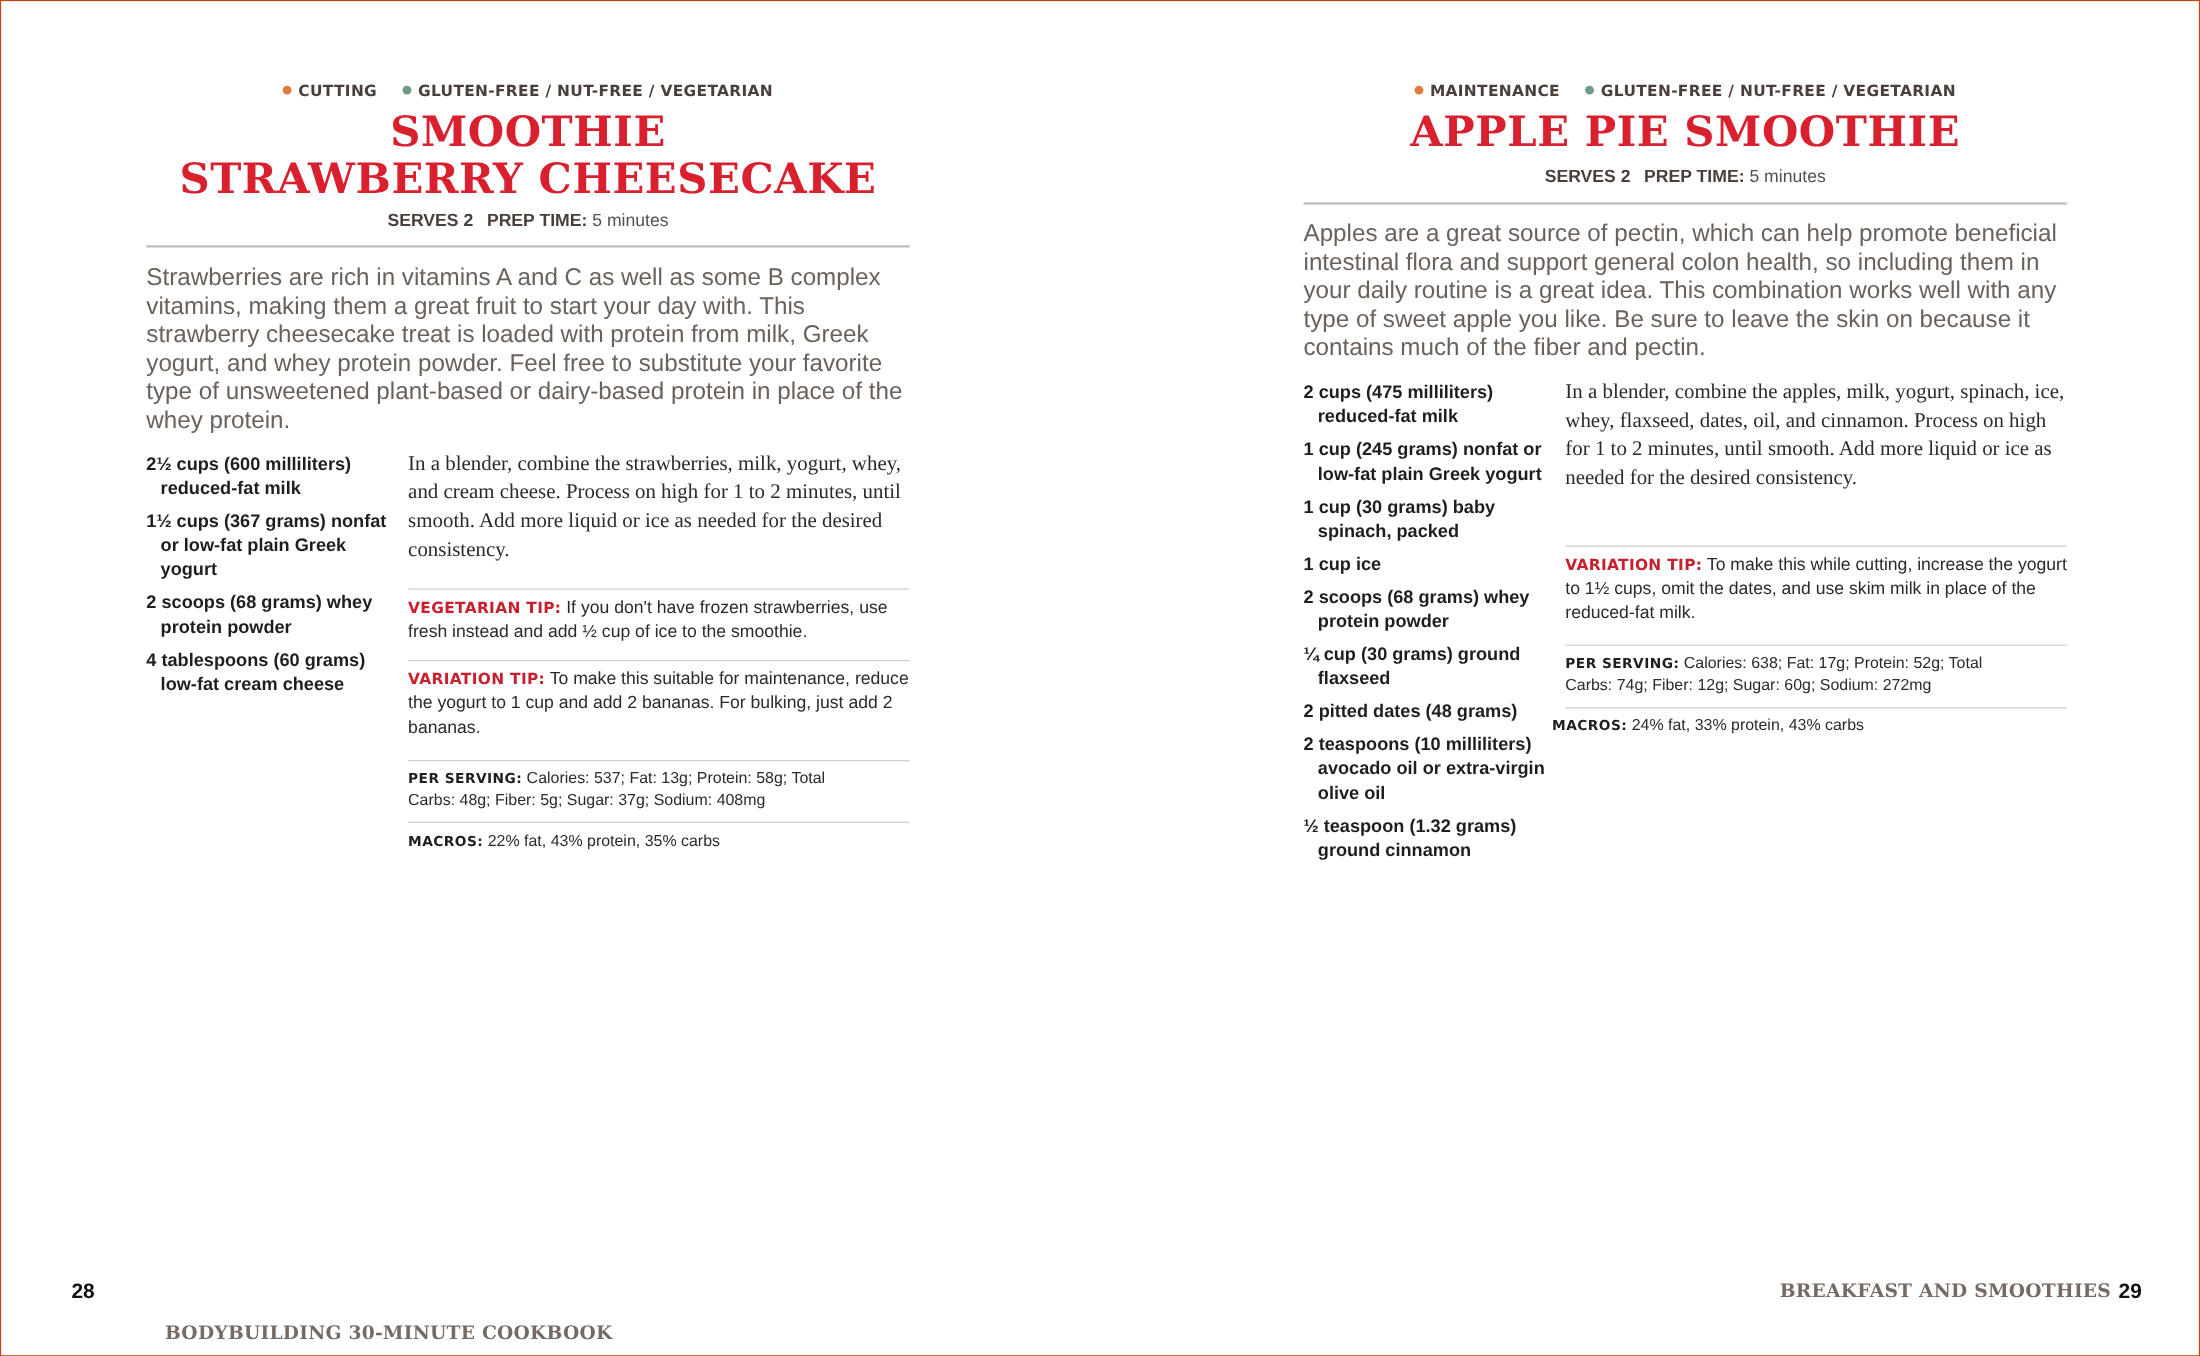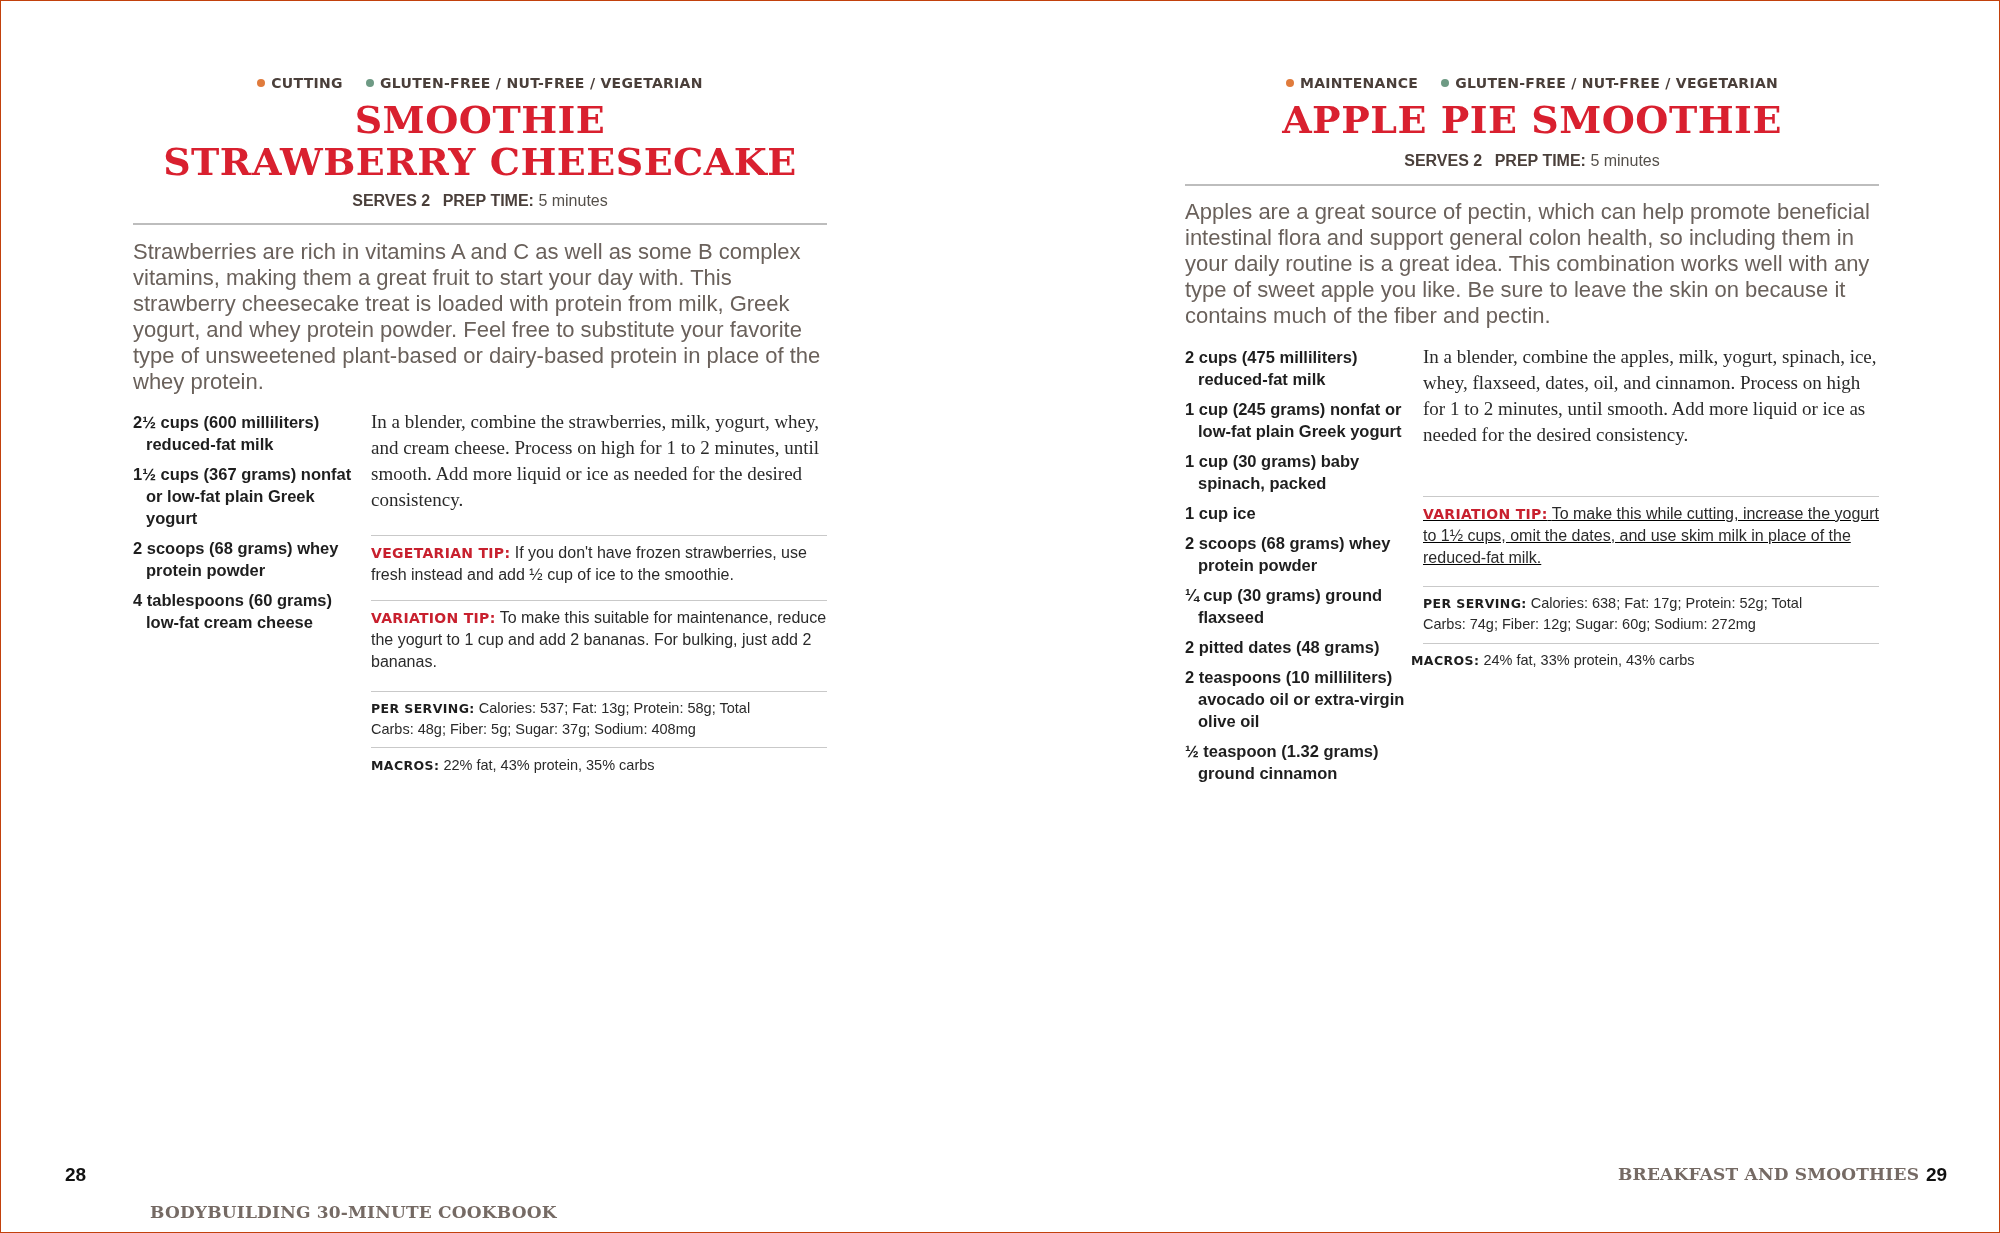--- a/index.html
+++ b/index.html
@@ -114,21 +114,21 @@
       <li>¼ cup (30 grams) ground flaxseed</li>
       <li>2 pitted dates (48 grams)</li>
       <li>2 teaspoons (10 milliliters) avocado oil or extra-virgin olive oil</li>
       <li>½ teaspoon (1.32 grams) ground cinnamon</li>
     </ul>
 
     <div class="col2" style="left:238px; top:343px;">
       <p class="directions">In a blender, combine the apples, milk, yogurt, spinach, ice, whey, flaxseed, dates, oil, and cinnamon. Process on high for 1 to 2 minutes, until smooth. Add more liquid or ice as needed for the desired consistency.</p>
     </div>
     <div class="rule thin" style="left:238px; top:495px;"></div>
-    <div class="col2" style="left:238px; top:502px;text-decoration:underline;">
+    <div class="col2" style="left:238px; top:502px;">
       <p class="tip"><span class="tlbl">VARIATION TIP:</span> <span>To make this while cutting, increase the yogurt to 1½ cups, omit the dates, and use skim milk in place of the reduced-fat milk.</span></p>
     </div>
     <div class="rule thin" style="left:238px; top:585px;"></div>
     <div class="col2" style="left:238px; top:592px; width:420px;">
       <p class="nutri"><span class="nlbl">PER SERVING:</span> <span>Calories: 638; Fat: 17g; Protein: 52g; Total Carbs: 74g; Fiber: 12g; Sugar: 60g; Sodium: 272mg</span></p>
     </div>
     <div class="rule thin" style="left:238px; top:642px;"></div>
     <div class="col2" style="left:226px; top:649px;">
       <p class="nutri"><span class="nlbl">MACROS:</span> <span>24% fat, 33% protein, 43% carbs</span></p>
     </div>

